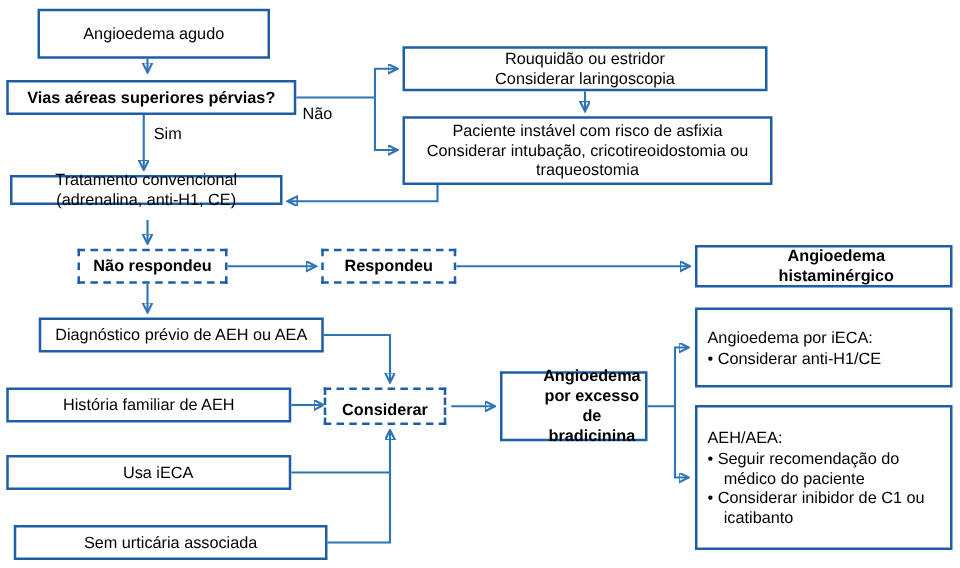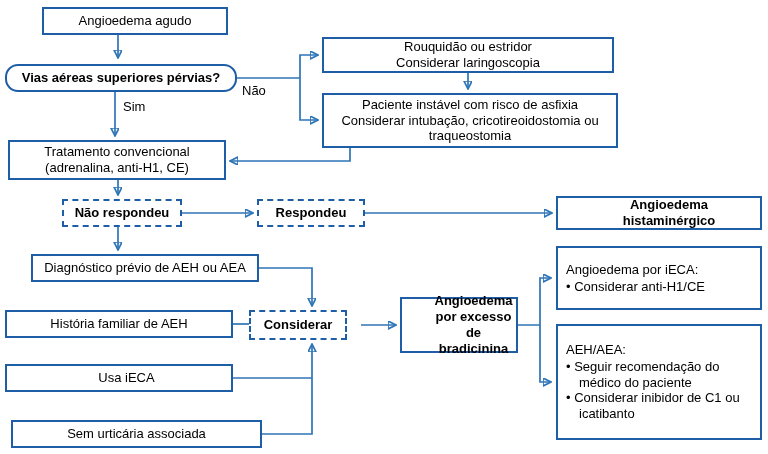--- a/index.html
+++ b/index.html
@@ -67,43 +67,43 @@
     <path d="M118,227 V249" marker-end="url(#arr)"></path>
     <path d="M233,268 H312 V305" marker-end="url(#arr)"></path>
     <path d="M233,324 H258" marker-end="url(#arr)"></path>
     <path d="M233,378 H312"></path>
     <path d="M233,434 H312 V345" marker-end="url(#arr)"></path>
     <path d="M361,325 H395" marker-end="url(#arr)"></path>
     <path d="M518,325 H540 V278 H550" marker-end="url(#arr)"></path>
     <path d="M540,325 V382 H550" marker-end="url(#arr)"></path>
   </svg>
 
-  <div class="node" style="left:30px;top:7px;width:186px;height:28px;margin-left:12px;">
+  <div class="node" style="left:30px;top:7px;width:186px;height:40px;">
     <span>Angioedema agudo</span>
   </div>
 
-  <div class="node bold" style="left:5px;top:64px;width:232px;height:28px;border-radius:13px;">
+  <div class="node bold" style="left:5px;top:64px;width:232px;height:28px;">
     <span>Vias aéreas superiores pérvias?</span>
   </div>
 
   <div class="edge-label" style="left:242px;top:83px;">Não</div>
 
   <div class="edge-label" style="left:123px;top:99px;">Sim</div>
 
   <div class="node" style="left:322px;top:37px;width:292px;height:36px;">
     <span class="title">Rouquidão ou estridor</span>
     <span>Considerar laringoscopia</span>
   </div>
 
   <div class="node" style="left:322px;top:93px;width:296px;height:55px;">
     <span class="title">Paciente instável com risco de asfixia</span>
     <span>Considerar intubação, cricotireoidostomia ou traqueostomia</span>
   </div>
 
-  <div class="node" style="left:8px;top:140px;width:218px;height:40px;">
+  <div class="node" style="left:8px;top:140px;width:218px;height:24px;">
     <span class="title">Tratamento convencional</span>
     <span>(adrenalina, anti-H1, CE)</span>
   </div>
 
   <div class="node dashed" style="left:62px;top:199px;width:120px;height:28px;">
     <span>Não respondeu</span>
   </div>
 
   <div class="node dashed" style="left:257px;top:199px;width:108px;height:28px;">
     <span>Respondeu</span>
@@ -122,21 +122,21 @@
   </div>
 
   <div class="node" style="left:5px;top:364px;width:228px;height:28px;padding-left:19px;">
     <span>Usa iECA</span>
   </div>
 
   <div class="node" style="left:11px;top:420px;width:251px;height:28px;">
     <span>Sem urticária associada</span>
   </div>
 
-  <div class="node dashed" style="left:249px;top:310px;width:98px;height:30px;">
+  <div class="node dashed" style="left:259px;top:310px;width:98px;height:30px;justify-content:flex-end;">
     <span>Considerar</span>
   </div>
 
   <div class="node bold" style="left:400px;top:297px;width:118px;height:56px;padding-left:33px;">
     <span>Angioedema por excesso de bradicinina</span>
   </div>
 
   <div class="node bullets" style="left:556px;top:246px;width:206px;height:64px;text-align:right;">
     <span class="title">Angioedema por iECA:</span>
     <span class="bullet">• Considerar anti-H1/CE</span>

